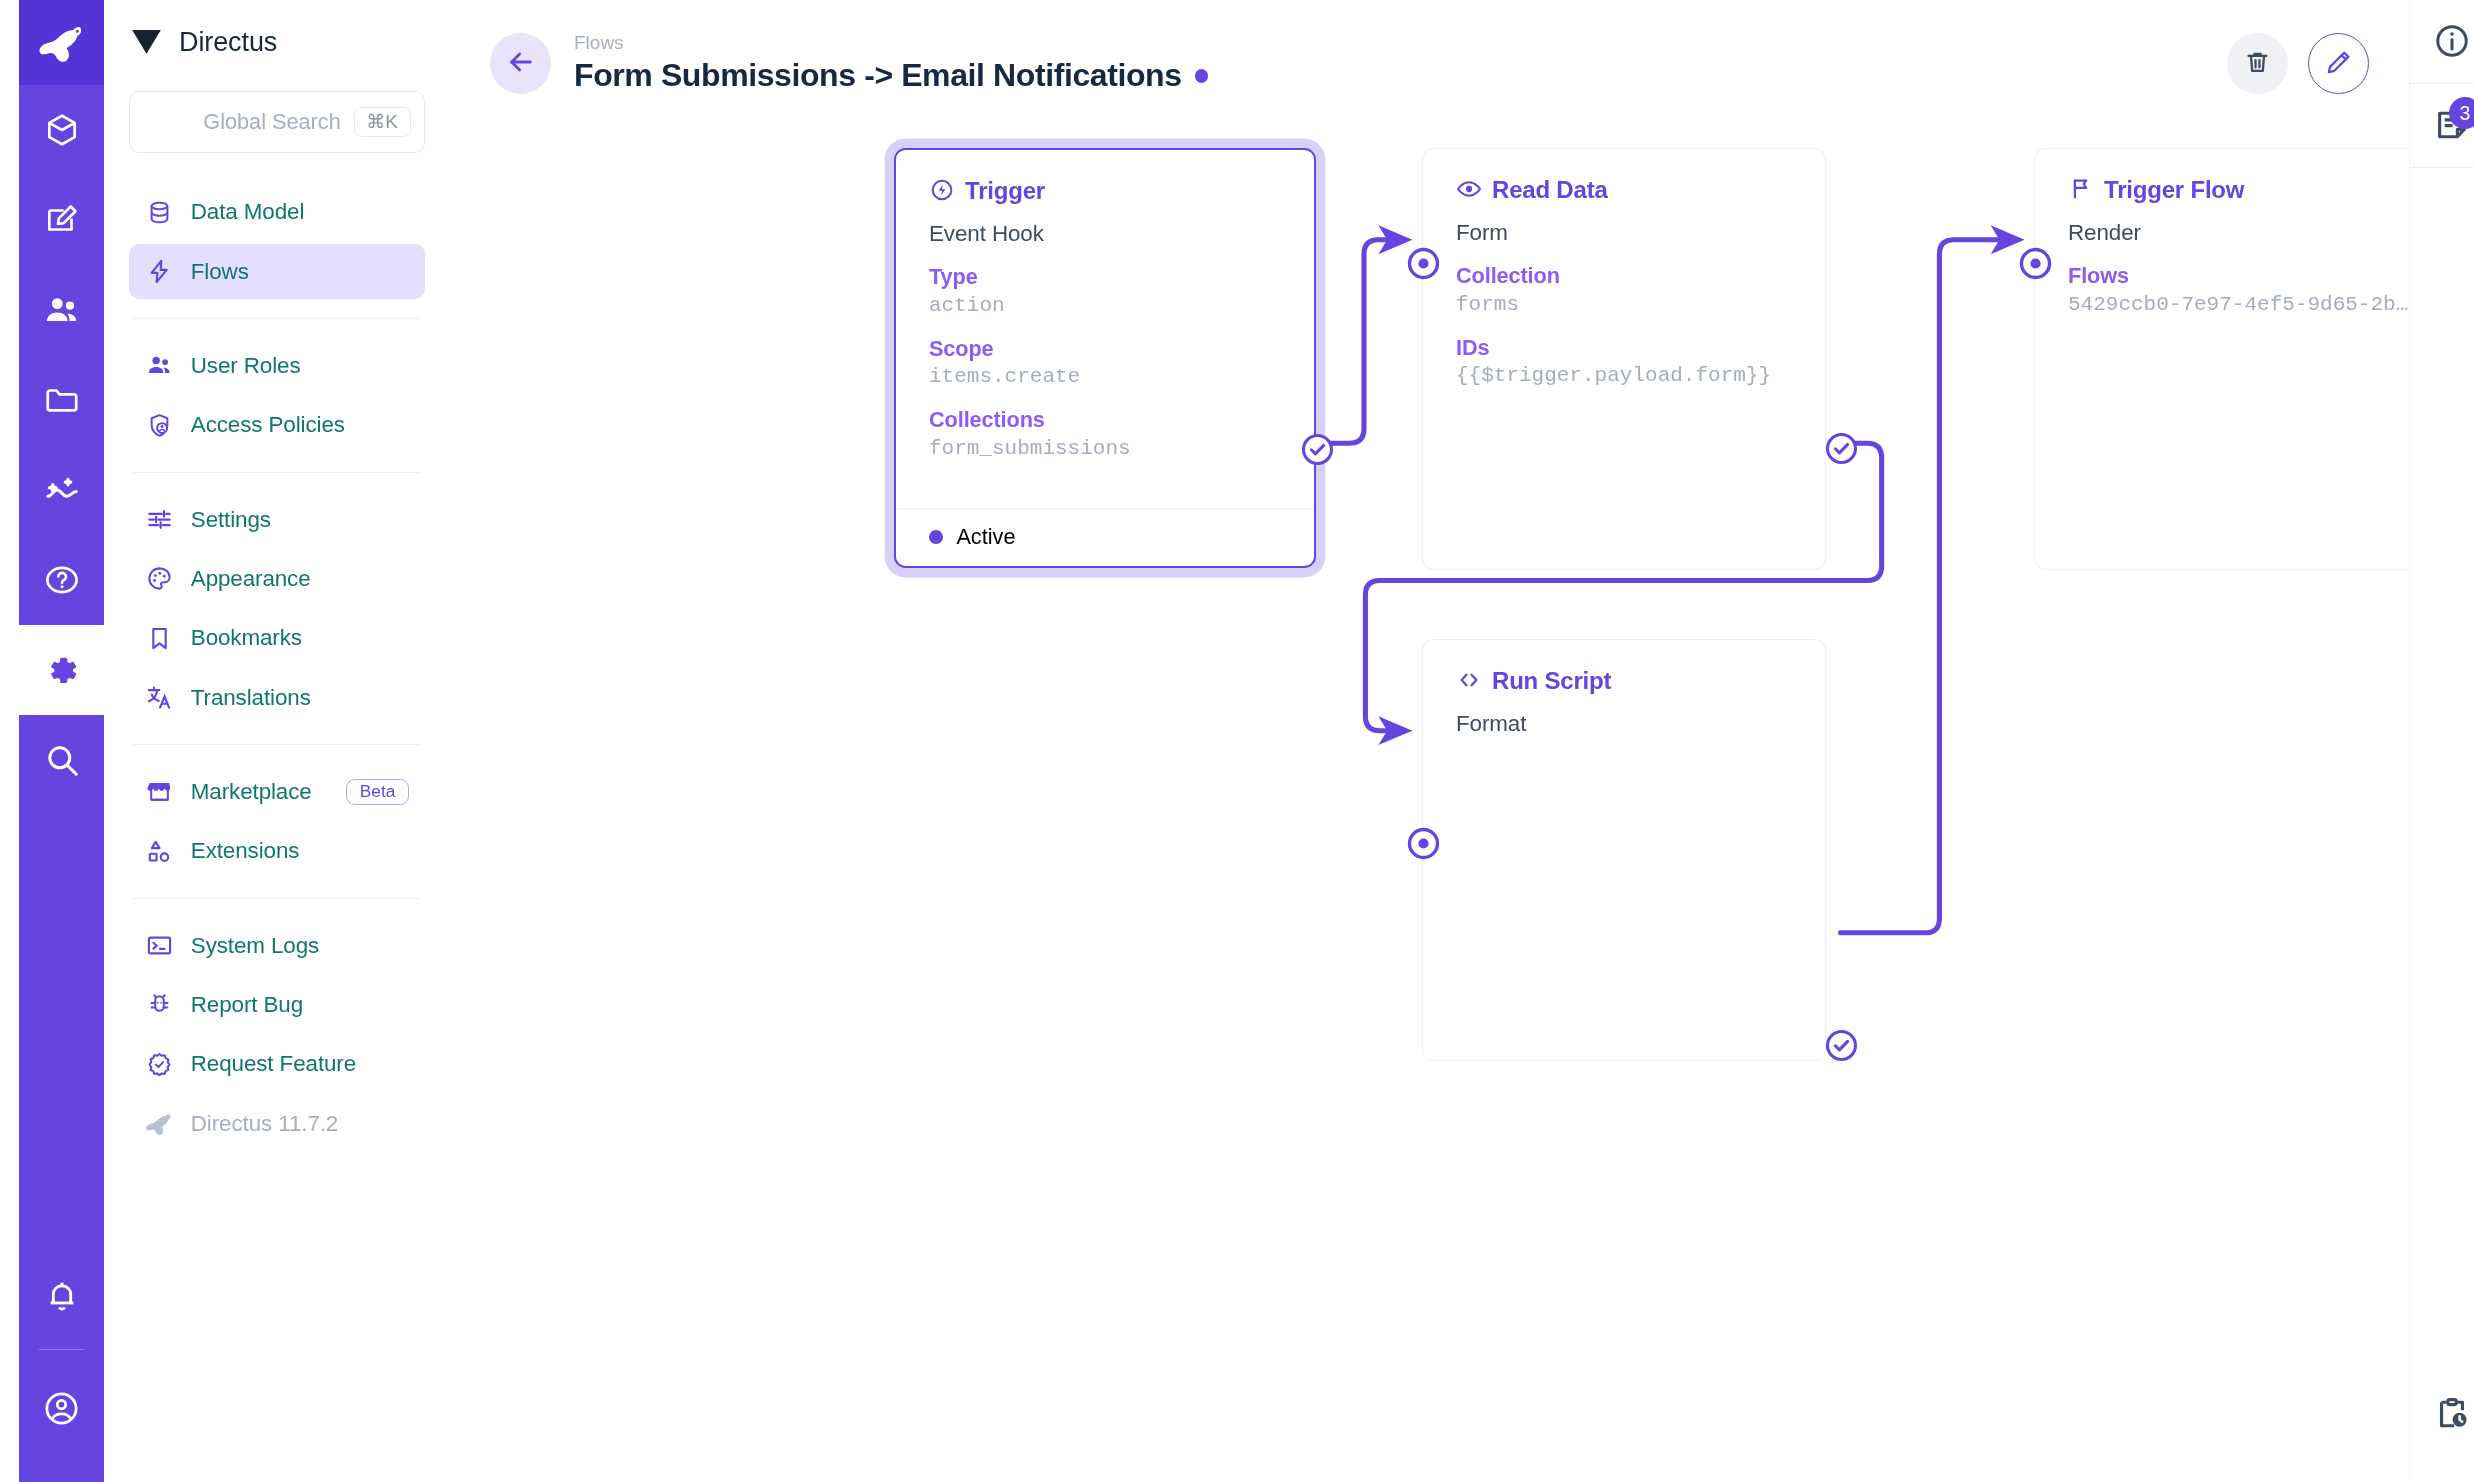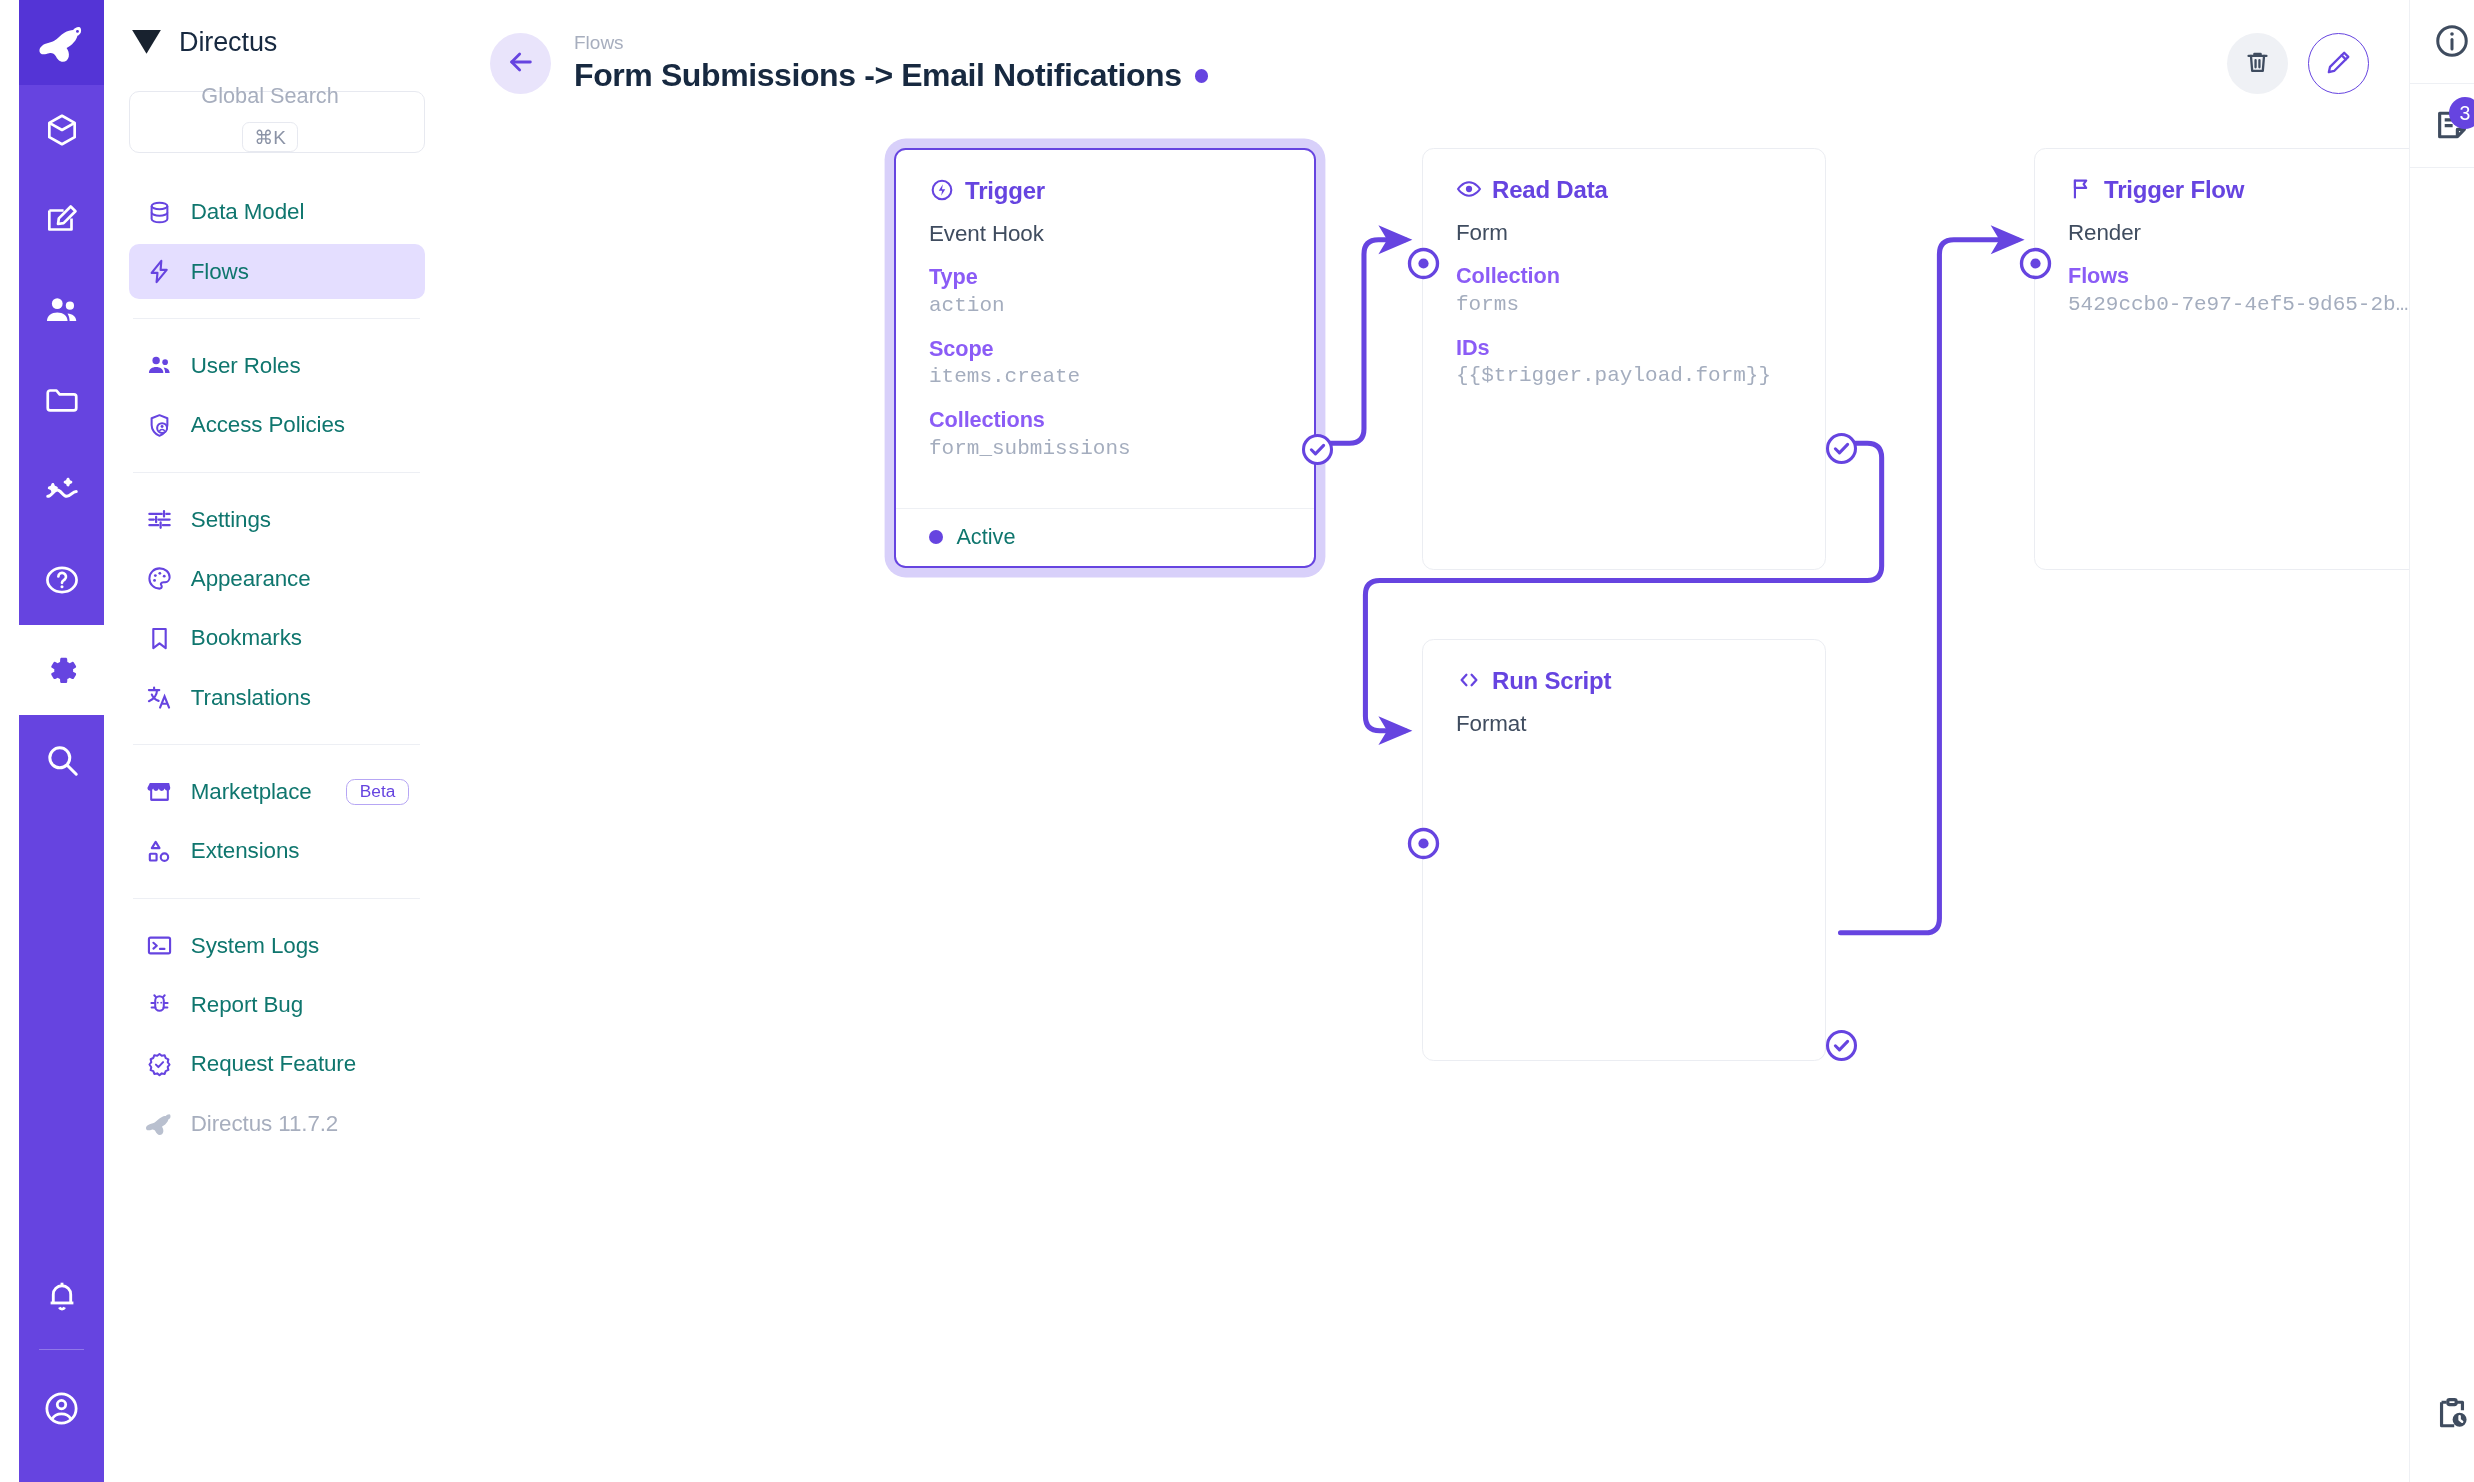--- a/index.html
+++ b/index.html
@@ -43,21 +43,21 @@
     position: relative; z-index: 4;
   }
   .sb-head {
     height: 85px; display: flex; align-items: center; padding-left: 26px; gap: 16px;
   }
   .sb-head-title { font-size: 27px; color: #172940; letter-spacing: -0.1px; }
   .sb-search {
     margin: 5.8px 27.4px 0 24.5px; height: 62px;
     border: 1.4px solid #e7e9f0; border-radius: 10px;
     display: flex; align-items: center; justify-content: flex-end;
-    padding-right: 13px; gap: 13px; flex-direction: column;
+    padding-right: 13px; gap: 13px;
   }
   .sb-search-ph { font-size: 21.7px; color: #a7aebe; }
   .kbd {
     border: 1.4px solid #e7e9f0; border-radius: 7.2px;
     padding: 4.3px 11.6px; font-size: 19px; color: #8b93a6; line-height: 1;
   }
   .sb-nav { padding: 32px 27.4px 0 24.5px; }
   .nav-item {
     height: 55px; border-radius: 10px;
     display: flex; align-items: center; gap: 17.3px; padding: 0 16px;
@@ -123,21 +123,21 @@
     font-family: "Liberation Mono", monospace;
     font-size: 21px; color: #a4adbe; margin-top: 3.6px; margin-bottom: 19px;
     white-space: nowrap;
   }
   .node-foot {
     position: absolute; left: 0; right: 0; bottom: 0;
     border-top: 1.4px solid #eef0f4;
     height: 58px; display: flex; align-items: center; gap: 13px; padding-left: 33px;
   }
   .foot-dot { width: 14.4px; height: 14.4px; border-radius: 50%; background: #6644e0; }
-  .foot-label { font-size: 21.7px; color: #0f766e; }
+  .foot-label { font-size: 21.7px; color: #000000; }
 
   
   .port { position: absolute; width: 35px; height: 35px; }
   .port svg { display: block; }
 
   
   .rrail {
     width: 85px; flex: 0 0 85px; height: 1483px;
     background: #ffffff; border-left: 1.4px solid #eef0f4;
     display: flex; flex-direction: column; align-items: center;

